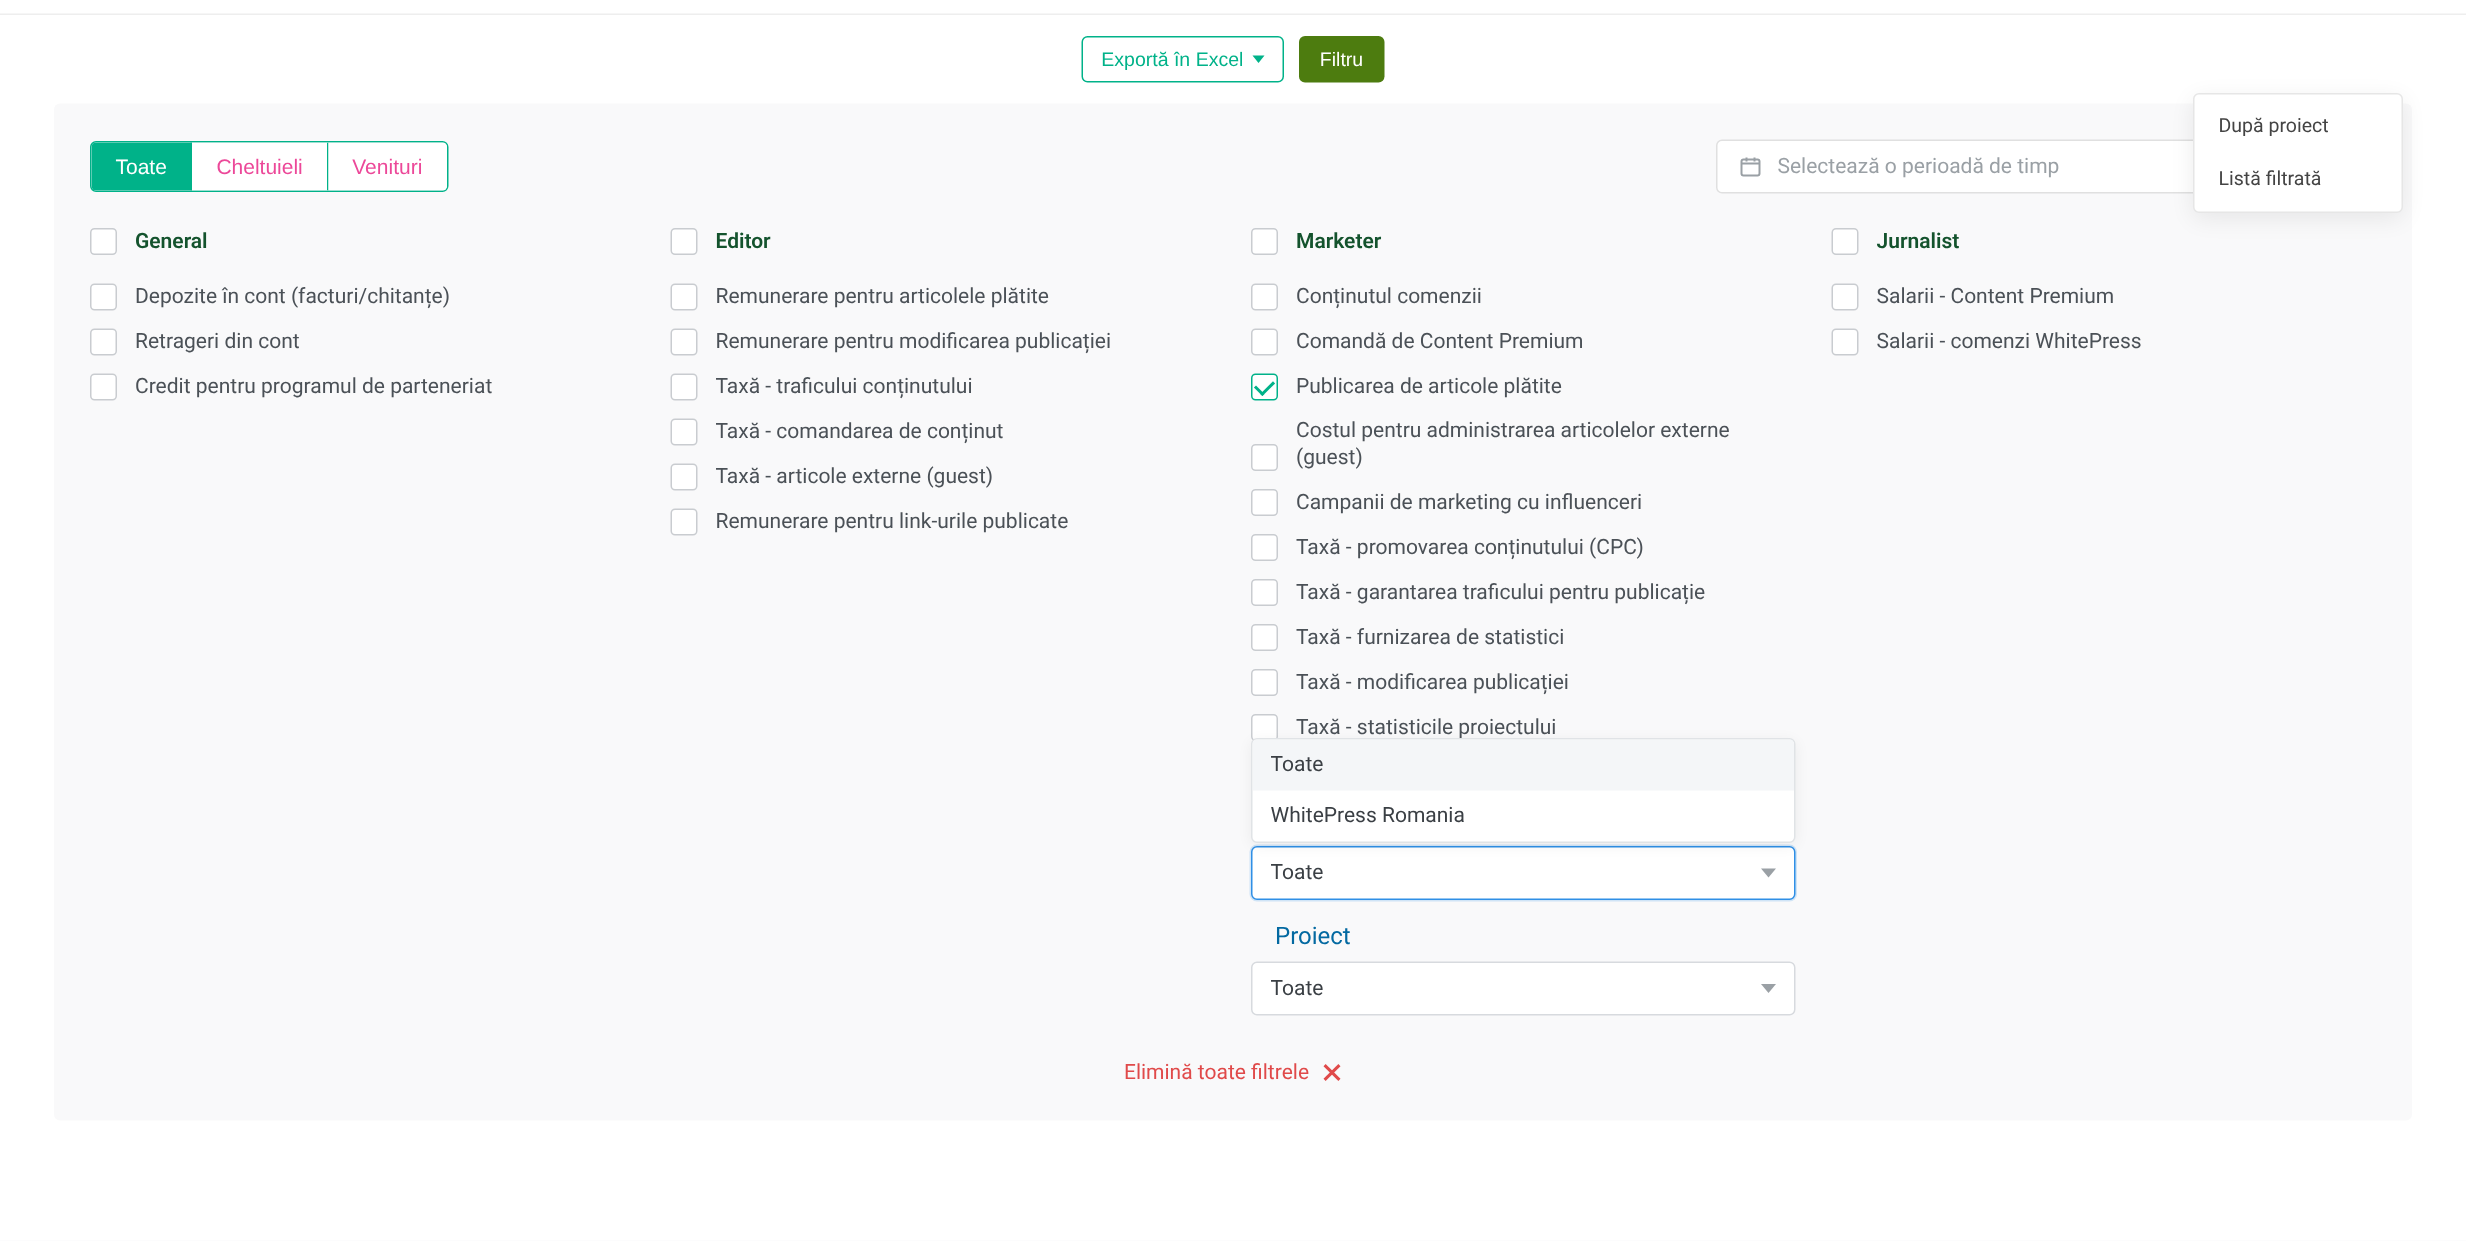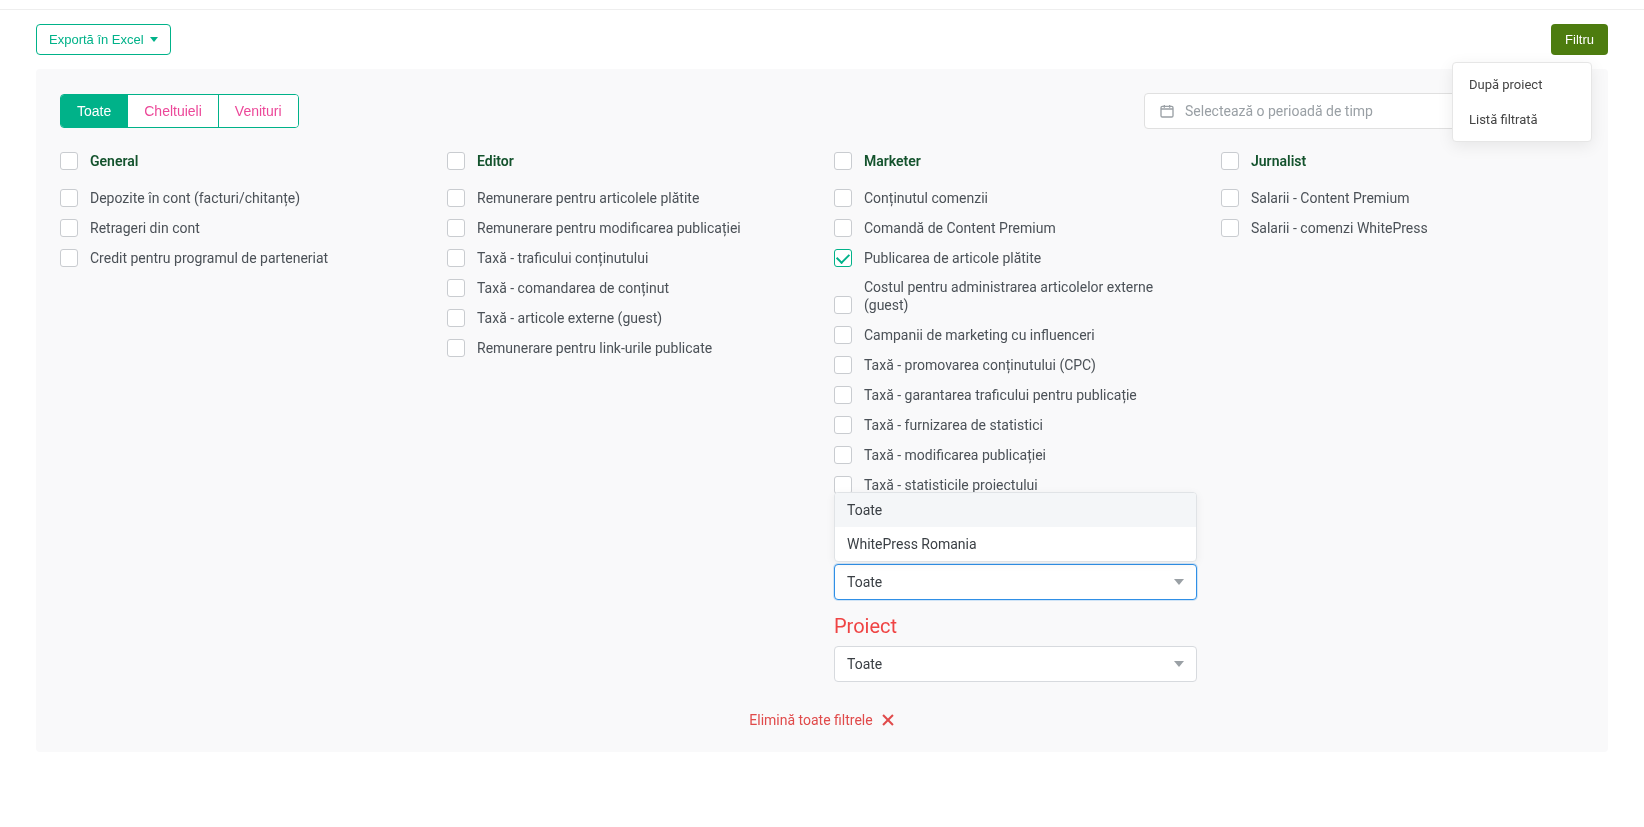--- a/index.html
+++ b/index.html
@@ -1,22 +1,22 @@
 <!DOCTYPE html>
 <html><head>
 <meta charset="utf-8">
 <style>
   * { box-sizing: border-box; margin: 0; padding: 0; }
   body { font-family: -apple-system, BlinkMacSystemFont, "Segoe UI", Roboto, Arial, sans-serif; font-size: 14px; color: #3a3f44; background: #fff; }
   .top-bar { height: 10px; border-bottom: 1px solid #eee; }
-  .actions-row { display: flex; justify-content: space-between; align-items: center; padding: 14px 36px 14px 36px; gap: 10px; position: relative; }
+  .actions-row { display: flex; justify-content: center; align-items: center; padding: 14px 36px 14px 36px; gap: 10px; position: relative; }
   .btn-outline { border: 1px solid #00b289; color: #00b289; background: #fff; border-radius: 4px; padding: 7px 12px; font-size: 13px; display: inline-flex; align-items: center; gap: 6px; cursor: pointer; }
   .btn-fill { border: none; background: #4d7c0f; color: #fff; border-radius: 4px; padding: 8px 14px; font-size: 13px; cursor: pointer; }
   .chev-down { display:inline-block; width:0; height:0; border-left:4px solid transparent; border-right:4px solid transparent; border-top:5px solid #00b289; }
-  .export-menu { position:absolute; top:52px; right:52px; background:#fff; border:1px solid #e6e6e6; border-radius:4px; box-shadow:0 4px 16px rgba(0,0,0,0.08); min-width:140px; z-index:30; padding:4px 0; }
+  .export-menu { position:absolute; top:52px; right:42px; background:#fff; border:1px solid #e6e6e6; border-radius:4px; box-shadow:0 4px 16px rgba(0,0,0,0.08); min-width:140px; z-index:30; padding:4px 0; }
   .export-menu .mi { padding:10px 16px; font-size:13px; color:#444; cursor:pointer; white-space:nowrap; }
 
   .panel { background:#f9f9fa; margin: 0 36px 36px 36px; padding: 24px; border-radius:4px; position:relative; }
   .controls-row { display:flex; justify-content:space-between; align-items:center; margin-bottom:22px; }
   .tabs { display:inline-flex; border:1px solid #00b289; border-radius:4px; overflow:hidden; }
   .tab { padding:8px 16px; font-size:14px; background:#fff; color:#ec4899; border:none; cursor:pointer; border-right:1px solid #00b289; }
   .tab:last-child { border-right:none; }
   .tab.active { background:#00b289; color:#fff; }
   .date-picker { background:#fff; border:1px solid #e0e0e0; border-radius:4px; padding:9px 14px; width:440px; display:flex; align-items:center; gap:10px; color:#9aa0a5; font-size:14px; }
   .cal-icon { width:16px; height:16px; display:inline-block; }
@@ -30,21 +30,21 @@
   .cb.checked { background:#fff; border-color:#00b289; }
   .cb.checked::after { content:""; display:block; width:6px; height:10px; border:solid #00b289; border-width:0 2px 2px 0; transform:rotate(45deg); margin-top:-2px; }
 
   .picker-wrap { position:relative; margin-top:40px; }
   .select { background:#fff; border:1px solid #d7dade; border-radius:4px; padding:9px 12px; font-size:14px; color:#3a3f44; display:flex; align-items:center; justify-content:space-between; cursor:pointer; }
   .select.focused { border-color:#2f8fe6; box-shadow:0 0 0 1px rgba(47,143,230,0.2); }
   .select .chev { width:0;height:0;border-left:5px solid transparent;border-right:5px solid transparent;border-top:6px solid #9aa0a5; }
   .options { position:absolute; left:0; right:0; bottom:100%; margin-bottom:2px; background:#fff; border:1px solid #e0e3e6; border-radius:4px; box-shadow:0 2px 10px rgba(0,0,0,0.06); z-index:20; overflow:hidden; }
   .opt { padding:9px 12px; font-size:14px; color:#3a3f44; cursor:pointer; }
   .opt.hl { background:#f4f6f8; }
-  .field-label { font-size:20px; color:#ef4444; margin:14px 0 8px; }
+  .field-label { font-size:16px; color:#0369a1; margin:14px 16px 8px; }
 
   .clear-row { text-align:center; margin-top:30px; }
   .clear-link { color:#e04a4a; font-size:14px; text-decoration:none; display:inline-flex; align-items:center; gap:8px; cursor:pointer; }
   .x-icon { width:14px; height:14px; position:relative; display:inline-block; }
   .x-icon::before, .x-icon::after { content:""; position:absolute; left:6px; top:0; width:2px; height:14px; background:#e04a4a; }
   .x-icon::before { transform:rotate(45deg); }
   .x-icon::after { transform:rotate(-45deg); }
 </style>
 </head>
 <body>

